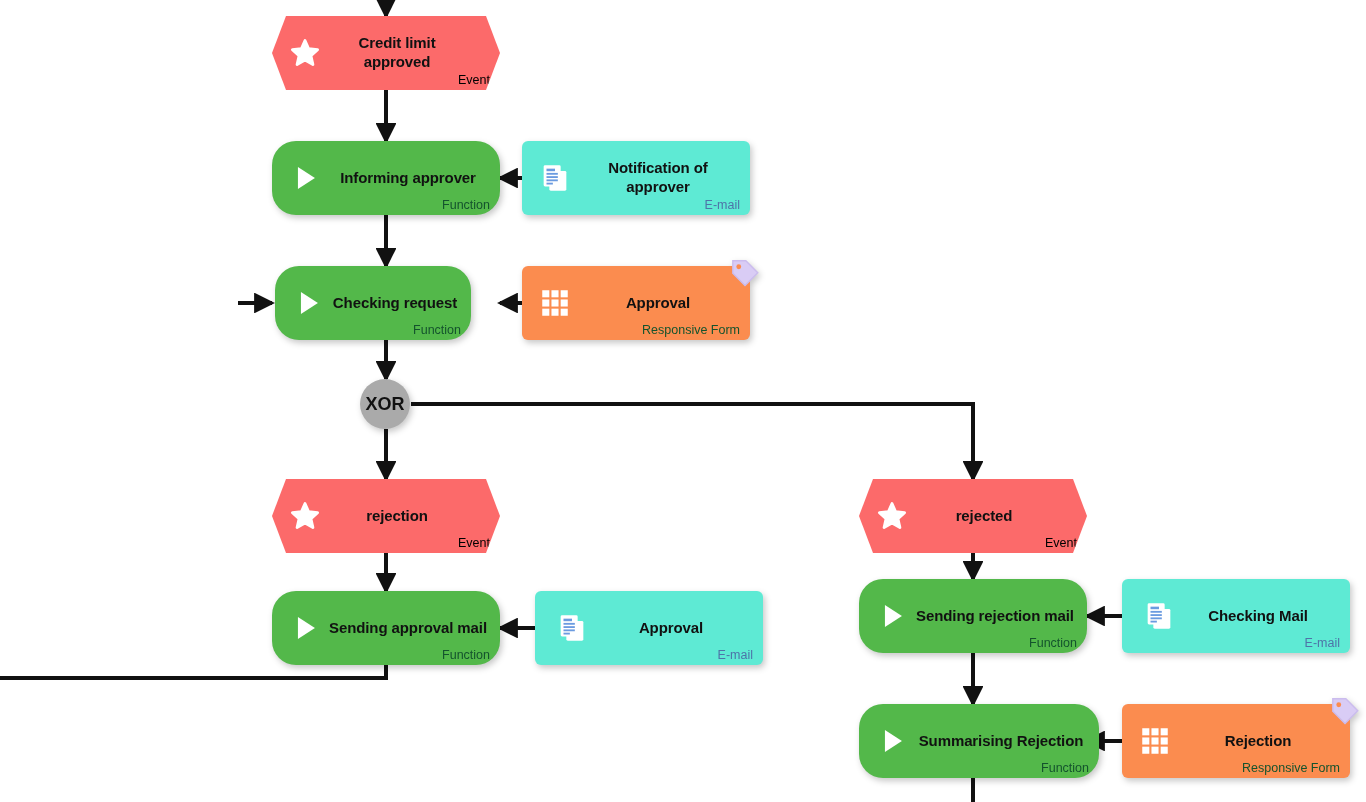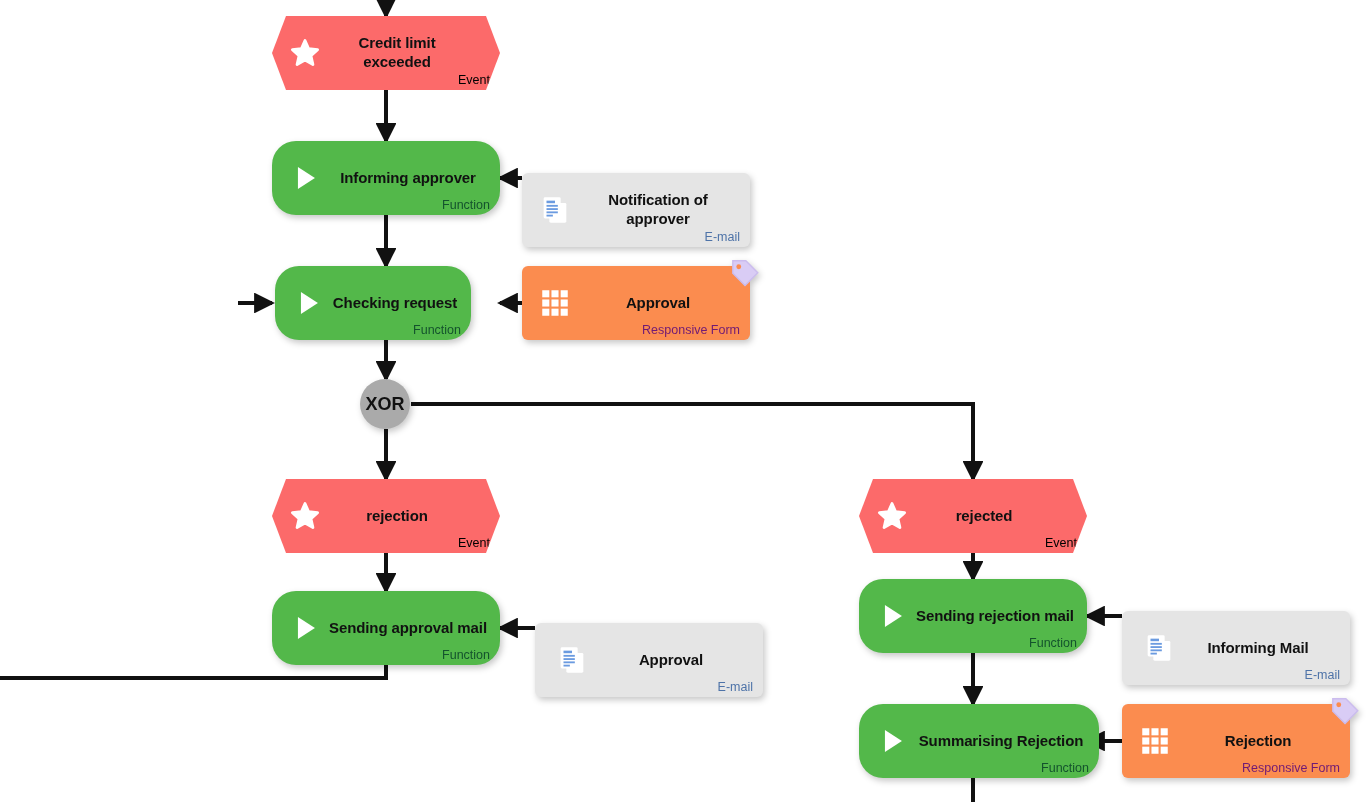--- a/index.html
+++ b/index.html
@@ -74,26 +74,26 @@
     clip-path: polygon(0% 50%, 14px 0%, calc(100% - 14px) 0%, 100% 50%, calc(100% - 14px) 100%, 14px 100%);
   }
   .node.event .kind { color: #000000; right: 10px; }
   .node.event .title { left: 52px; right: 30px; }
 
   
   .node.function { background: #53b84a; border-radius: 24px; }
   .node.function .kind { color: #14532d; }
 
   
-  .node.email { background: #e5e5e5; margin-top: 32px; }
+  .node.email { background: #5eead4; }
   .node.email .kind { color: #4e73a8; }
 
   
   .node.form { background: #fb8c4f; }
-  .node.form .kind { color: #701a75; }
+  .node.form .kind { color: #14532d; }
 
   
   .node.role { background: #fcd632; }
   .node.role .kind { color: #bfa326; }
 
   
   .corner-tag {
     position: absolute;
     right: -12px;
     top: -10px;
@@ -166,21 +166,21 @@
       <path d="M 973 778 L 973 810"></path>
     </g>
   </svg>
 
   <div class="node event" style="left:272px; top:16px; width:228px; height:74px;">
     <span class="glyph">
       <svg viewBox="0 0 24 24" width="34" height="34" fill="#ffffff">
         <path d="M12 3.2 L14.6 9.0 L20.9 9.6 L16.2 13.9 L17.6 20.2 L12 17.0 L6.4 20.2 L7.8 13.9 L3.1 9.6 L9.4 9.0 Z" stroke="#ffffff" stroke-width="2" stroke-linejoin="round"></path>
       </svg>
     </span>
-    <div class="title">Credit limit exceeded</div>
+    <div class="title">Credit limit approved</div>
     <div class="kind">Event</div>
   </div>
 
   <div class="node function" style="left:272px; top:141px; width:228px; height:74px;">
     <span class="glyph">
       <svg viewBox="0 0 24 24" width="34" height="34" fill="#ffffff">
         <path d="M7 4.2 L7 19.8 L19 12 Z"></path>
       </svg>
     </span>
     <div class="title">Informing approver</div>
@@ -309,21 +309,21 @@
         <rect x="4" y="3" width="12" height="15" rx="1" fill="#ffffff"></rect>
         <g fill="#6b9be0">
           <rect x="6" y="5.4" width="6" height="1.8"></rect>
           <rect x="6" y="8.4" width="8" height="1.3"></rect>
           <rect x="6" y="10.7" width="8" height="1.3"></rect>
           <rect x="6" y="13" width="8" height="1.3"></rect>
           <rect x="6" y="15.3" width="4.5" height="1.3"></rect>
         </g>
       </svg>
     </span>
-    <div class="title">Informing Mail</div>
+    <div class="title">Checking Mail</div>
     <div class="kind">E-mail</div>
   </div>
 
   <div class="node function" style="left:859px; top:704px; width:240px; height:74px;">
     <span class="glyph">
       <svg viewBox="0 0 24 24" width="34" height="34" fill="#ffffff">
         <path d="M7 4.2 L7 19.8 L19 12 Z"></path>
       </svg>
     </span>
     <div class="title">Summarising Rejection</div>

